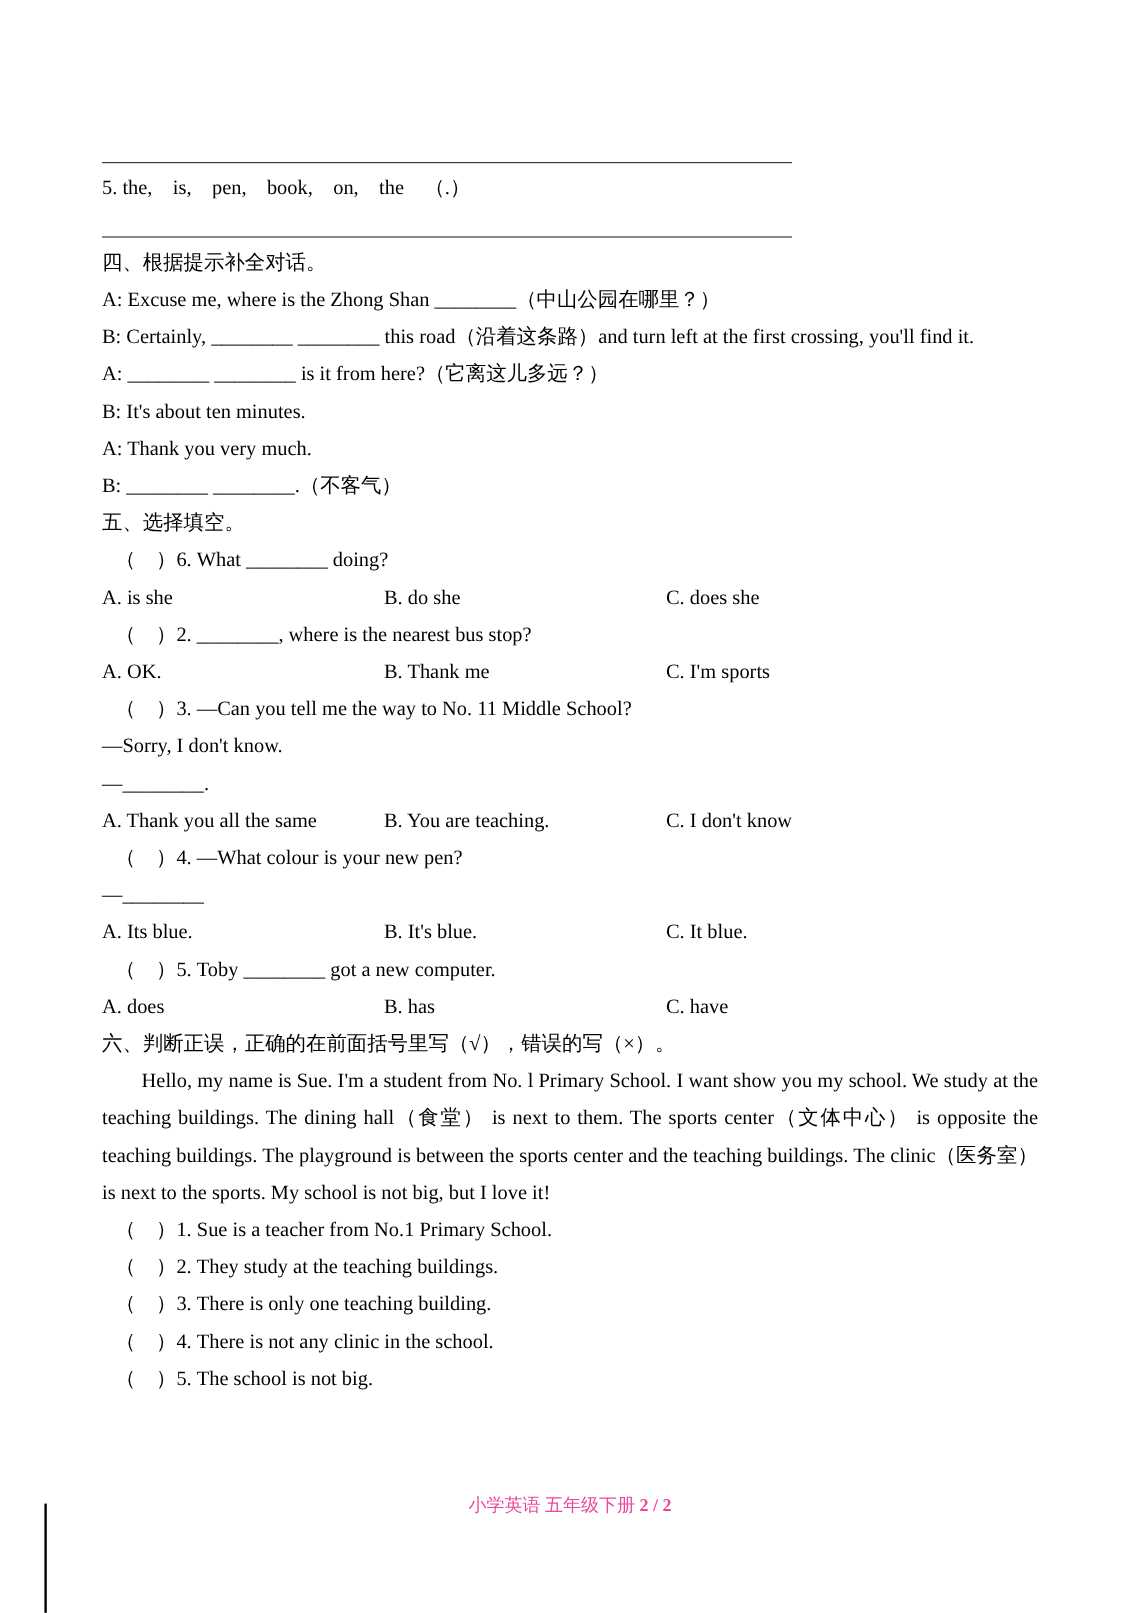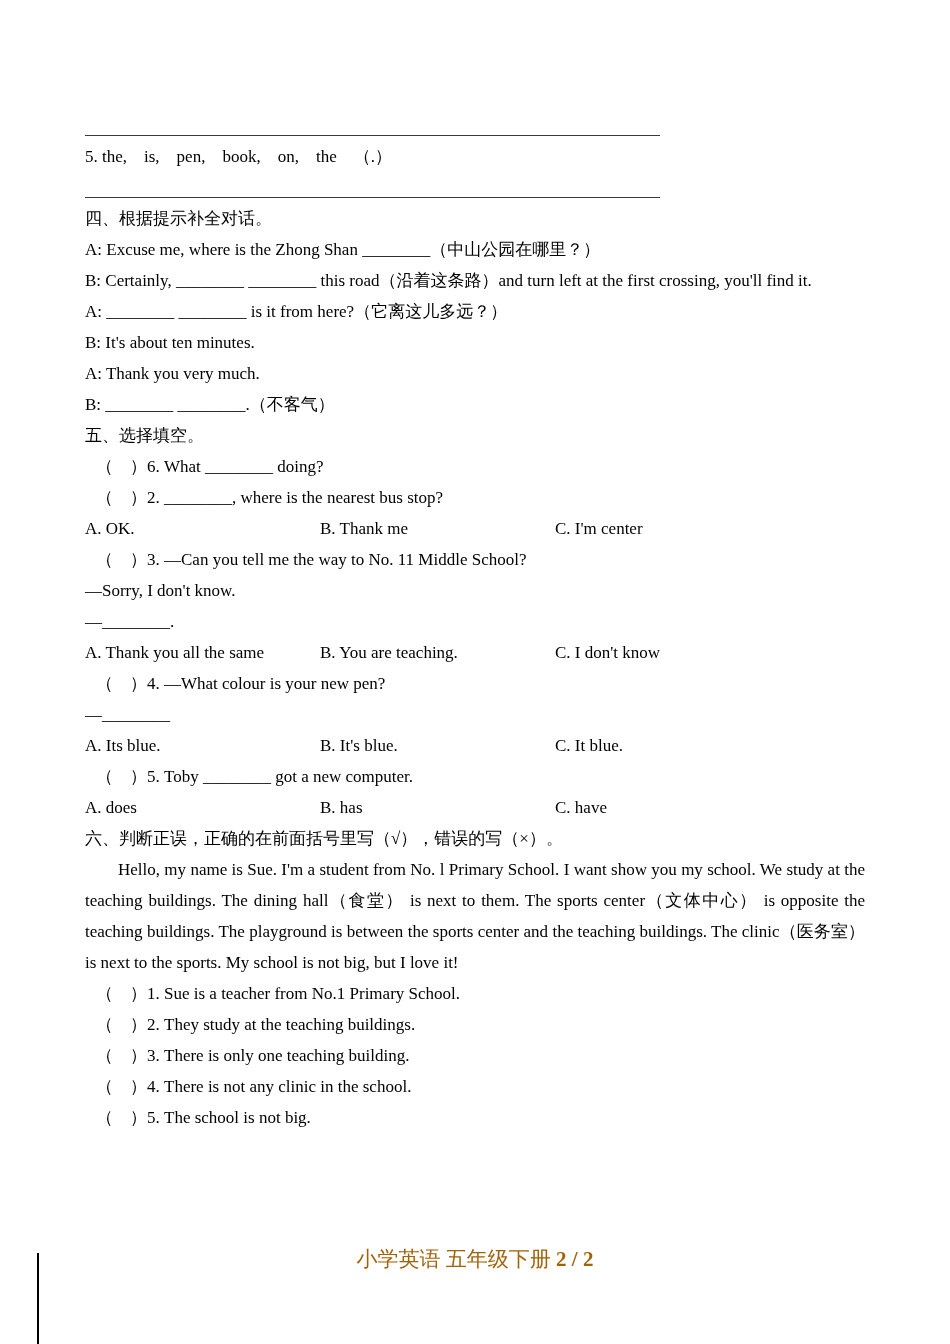--- a/index.html
+++ b/index.html
@@ -55,22 +55,22 @@
     text-align: justify;
     white-space: normal;
     min-height: 124px;
   }
   .footer {
     position: absolute;
     left: 0;
     right: 0;
     top: 1245px;
     text-align: center;
-    font-size: 21px;
-    color: #a16207;
+    font-size: 15px;
+    color: #ec4899;
     white-space: pre-wrap;
   }
   .footer .page-num { font-weight: 700; }
   .edge-line {
     position: absolute;
     left: 37px;
     top: 1253px;
     width: 2px;
     height: 91px;
     background: #000000;
@@ -89,26 +89,31 @@
   <div class="row">A: Excuse me, where is the Zhong Shan ________（中山公园在哪里？）</div>
   <div class="row">B: Certainly, ________ ________ this road（沿着这条路）and turn left at the first crossing, you'll find it.</div>
   <div class="row">A: ________ ________ is it from here?（它离这儿多远？）</div>
   <div class="row">B: It's about ten minutes.</div>
   <div class="row">A: Thank you very much.</div>
   <div class="row">B: ________ ________.（不客气）</div>
 
   <div class="row section-title">五、选择填空。</div>
 
   <div class="row stem">（　）6. What ________ doing?</div>
+  <div class="options-row">
+    <span class="opt-a">A. is she</span>
+    <span class="opt-b">B. do she</span>
+    <span class="opt-c">C. does she</span>
+  </div>
 
   <div class="row stem">（　）2. ________, where is the nearest bus stop?</div>
   <div class="options-row">
     <span class="opt-a">A. OK.</span>
     <span class="opt-b">B. Thank me</span>
-    <span class="opt-c">C. I'm center</span>
+    <span class="opt-c">C. I'm sports</span>
   </div>
 
   <div class="row stem">（　）3. —Can you tell me the way to No. 11 Middle School?</div>
   <div class="row">—Sorry, I don't know.</div>
   <div class="row">—________.</div>
   <div class="options-row">
     <span class="opt-a">A. Thank you all the same</span>
     <span class="opt-b">B. You are teaching.</span>
     <span class="opt-c">C. I don't know</span>
   </div>

